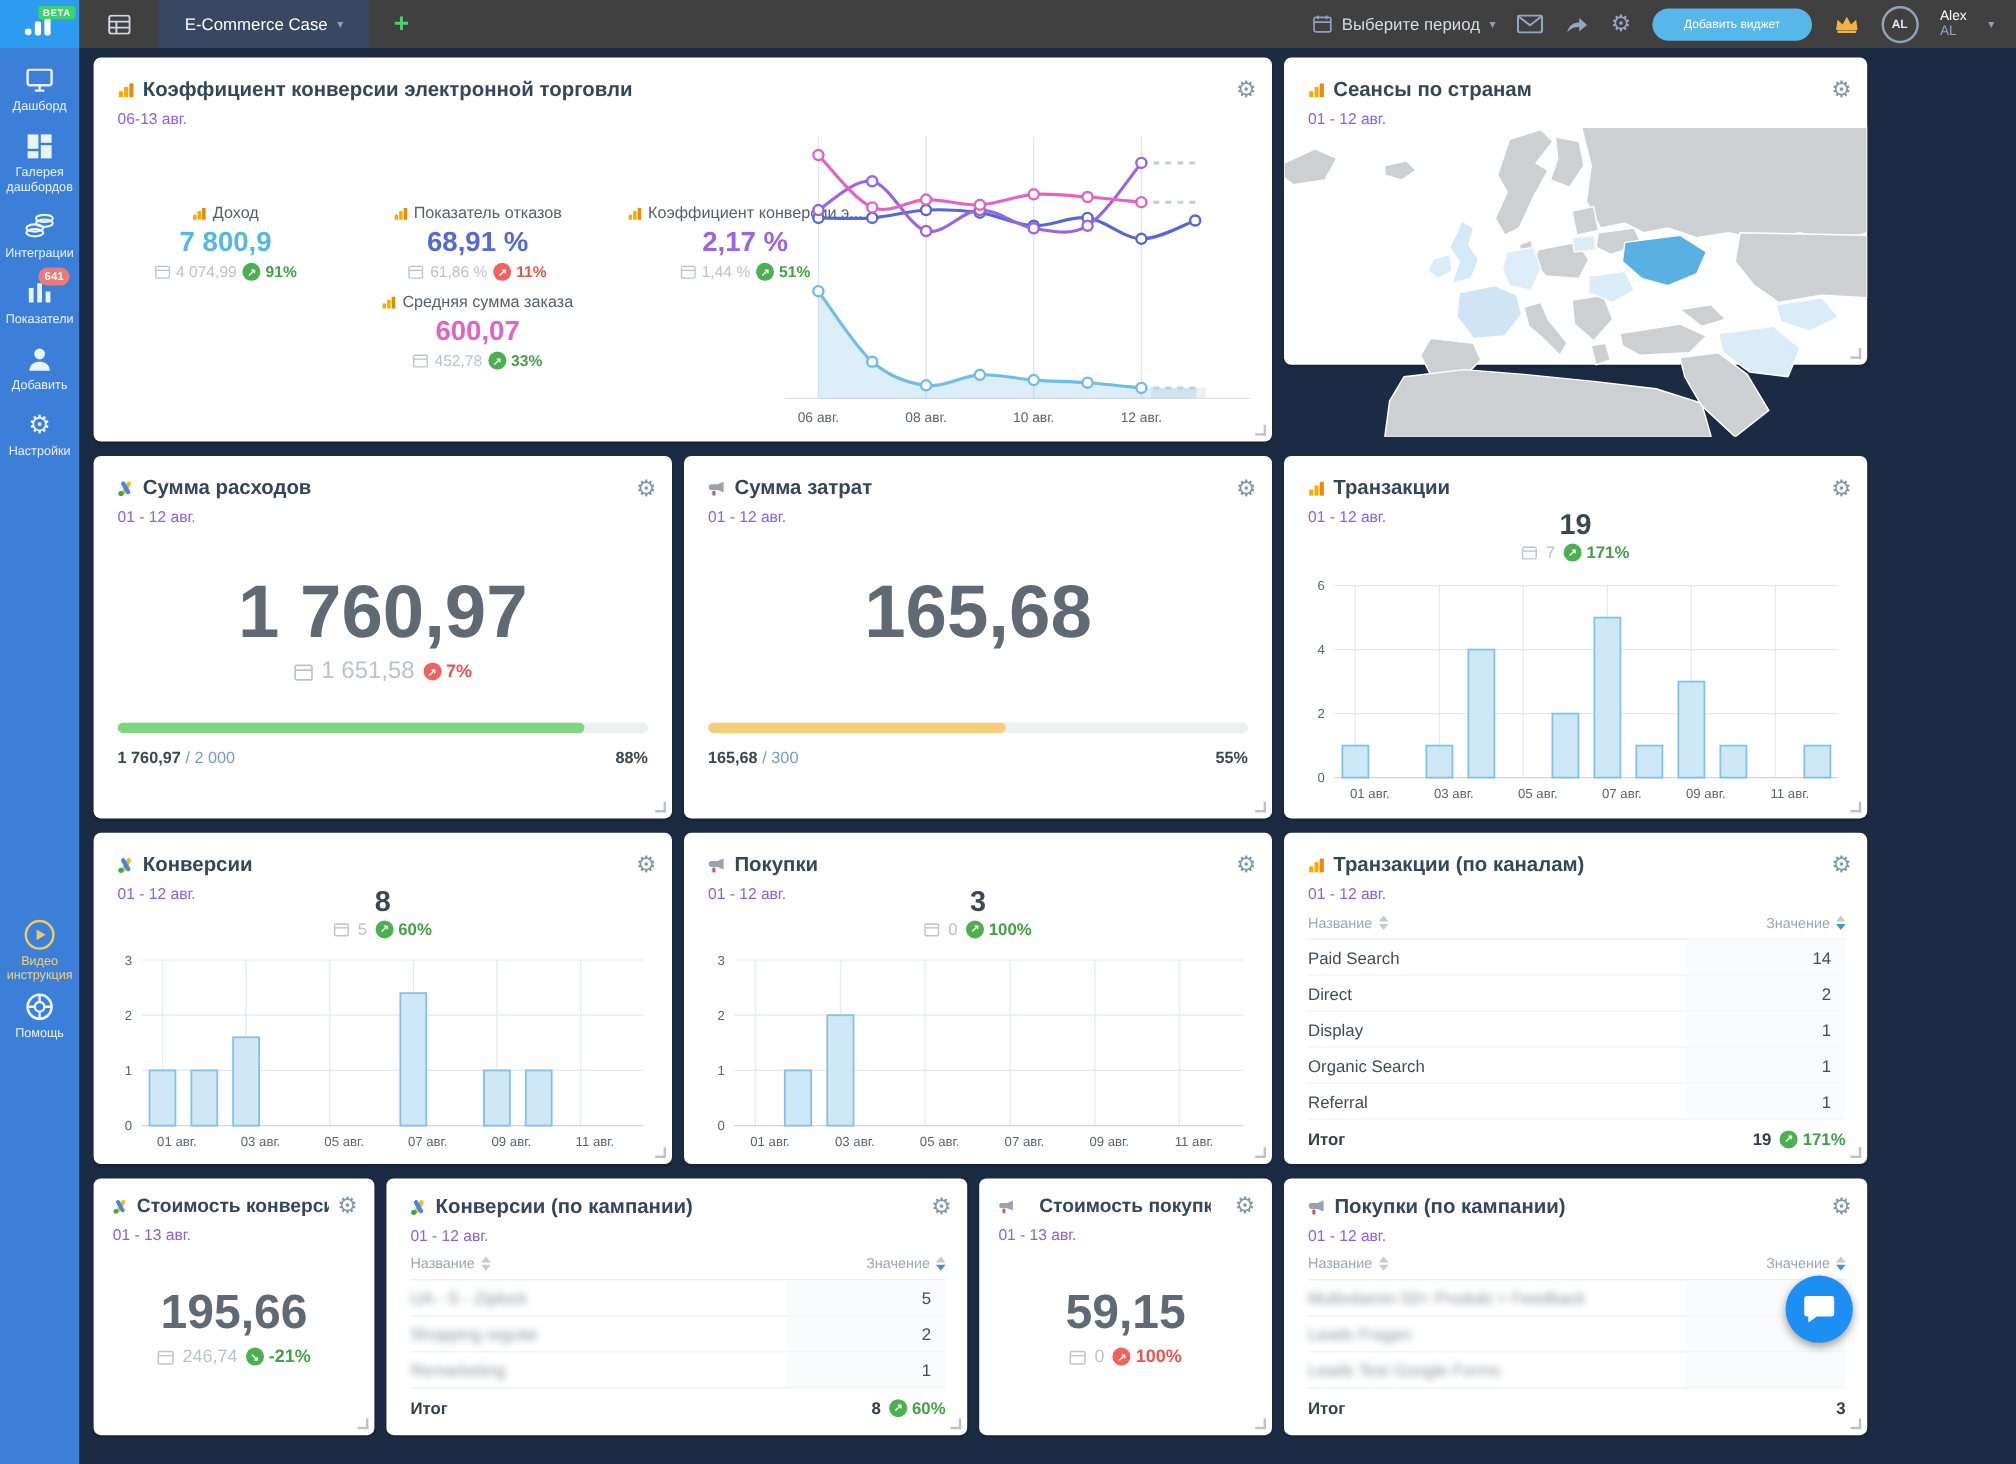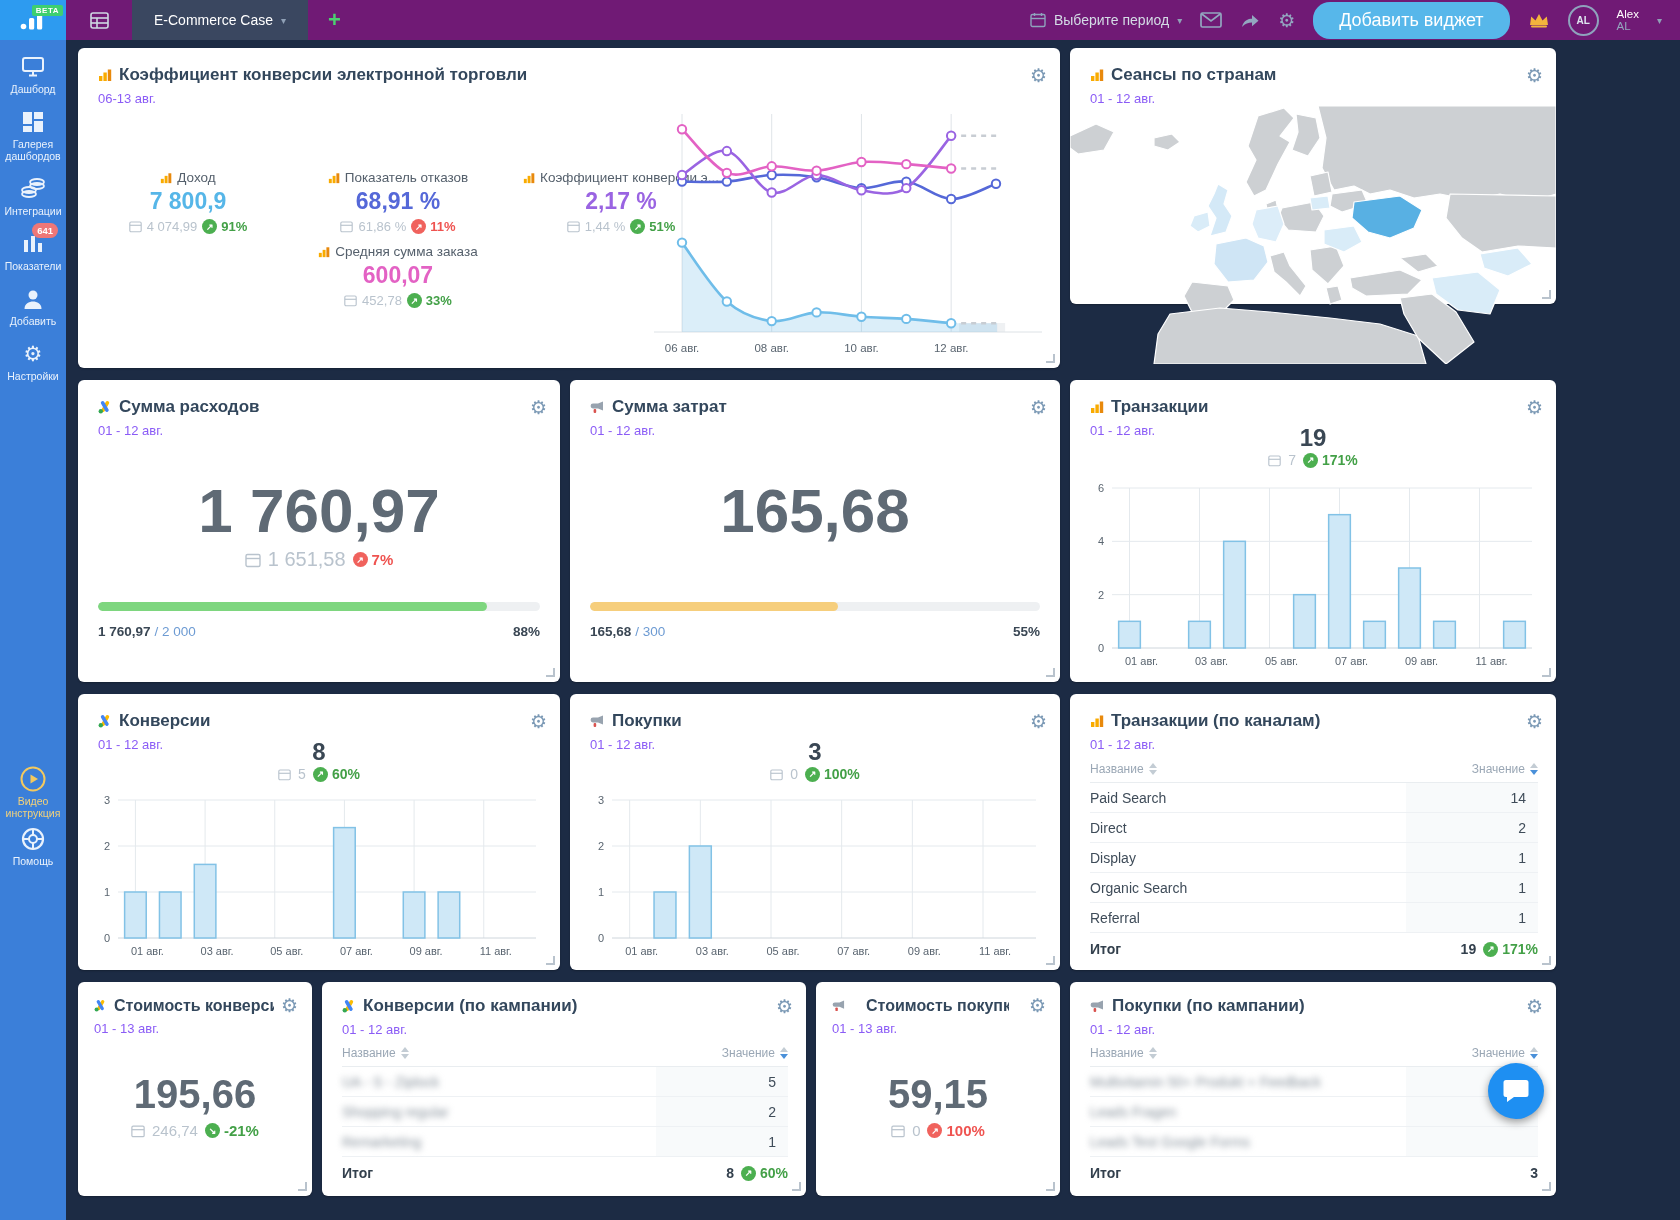--- a/index.html
+++ b/index.html
@@ -1,32 +1,32 @@
 <!DOCTYPE html>
 <html><head>
 <meta charset="utf-8">
 <style>
   html,body{margin:0;padding:0;}
   body{width:1680px;height:1220px;position:relative;overflow:hidden;
        font-family:"Liberation Sans",sans-serif;background:#1c2b44;}
 
   
-  .topbar{position:absolute;left:0;top:0;width:1680px;height:40px;background:#701a75;display:flex;align-items:stretch;z-index:5;}
+  .topbar{position:absolute;left:0;top:0;width:1680px;height:40px;background:#404040;display:flex;align-items:stretch;z-index:5;}
   .logo-block{width:66px;background:#2d9bf0;position:relative;display:flex;align-items:center;justify-content:center;}
   .beta-badge{position:absolute;top:5px;right:3px;background:#3ecf6f;color:#fff;font-size:8px;font-weight:bold;
               padding:1px 4px;border-radius:2px;letter-spacing:.5px;}
   .tb-seg{display:flex;align-items:center;padding:0 16px;}
   .tb-icon{width:34px;display:flex;align-items:center;justify-content:center;cursor:pointer;}
   .board-tab{background:#3a4760;display:flex;align-items:center;gap:8px;padding:0 22px;color:#fff;font-size:14px;cursor:pointer;}
   .chev{color:#8fa0b6;font-size:10px;}
   .plus-btn{color:#4ccf70;font-size:22px;font-weight:bold;display:flex;align-items:center;padding:0 20px;cursor:pointer;}
   .tb-right{margin-left:auto;display:flex;align-items:center;gap:18px;padding-right:18px;color:#c7d2e0;}
   .period{display:flex;align-items:center;gap:8px;font-size:14px;color:#d4dce6;cursor:pointer;}
   .tb-ic{cursor:pointer;display:flex;align-items:center;}
-  .add-widget{background:#57b7ea;color:#fff;font-size:18px;padding:8px 26px;border-radius:17px;cursor:pointer;}
+  .add-widget{background:#57b7ea;color:#fff;font-size:10px;padding:8px 26px;border-radius:17px;cursor:pointer;}
   .user{display:flex;align-items:center;gap:18px;cursor:pointer;}
   .avatar{width:27px;height:27px;border-radius:50%;border:2px solid #8fa3bd;color:#dfe7f1;font-size:10px;font-weight:bold;
           display:flex;align-items:center;justify-content:center;}
   .user-name{font-size:11.5px;line-height:12px;color:#fff;}
   .user-name span{color:#93a5bd;}
 
   
   .sidebar{position:absolute;left:0;top:40px;width:66px;height:1180px;background:#3b7fd9;z-index:4;}
   .side-item{width:66px;display:flex;flex-direction:column;align-items:center;gap:4px;margin-top:15px;cursor:pointer;}
   .side-item .lbl{font-size:10.5px;line-height:12px;color:#eaf2fc;text-align:center;white-space:pre-line;}

